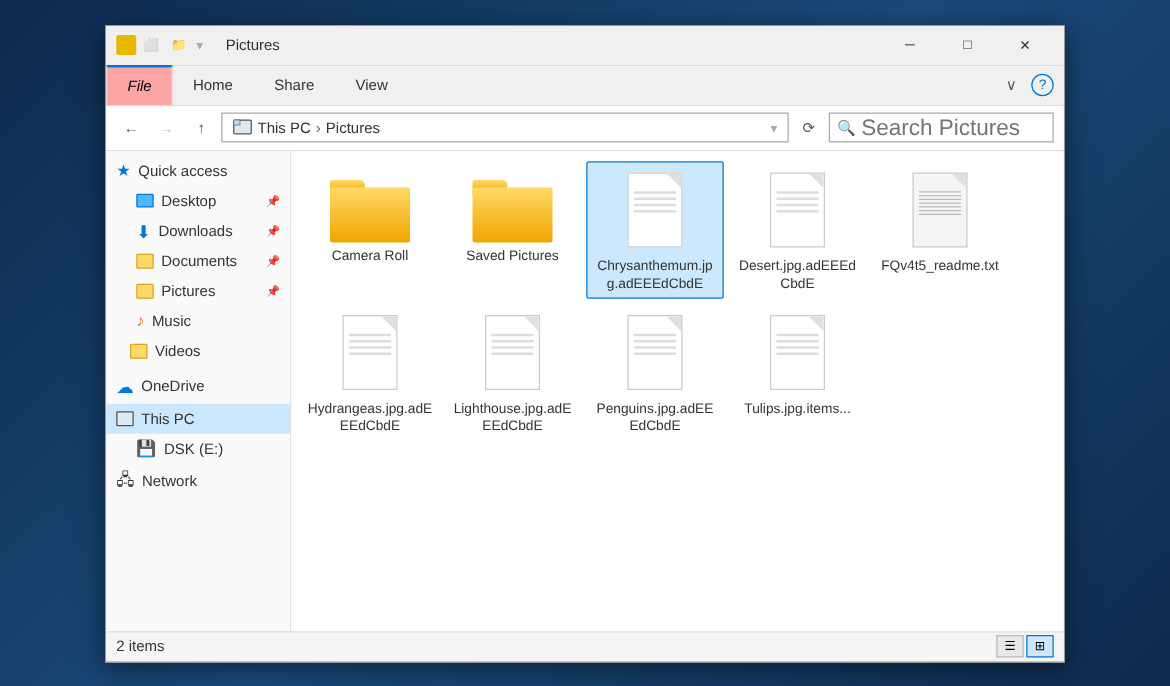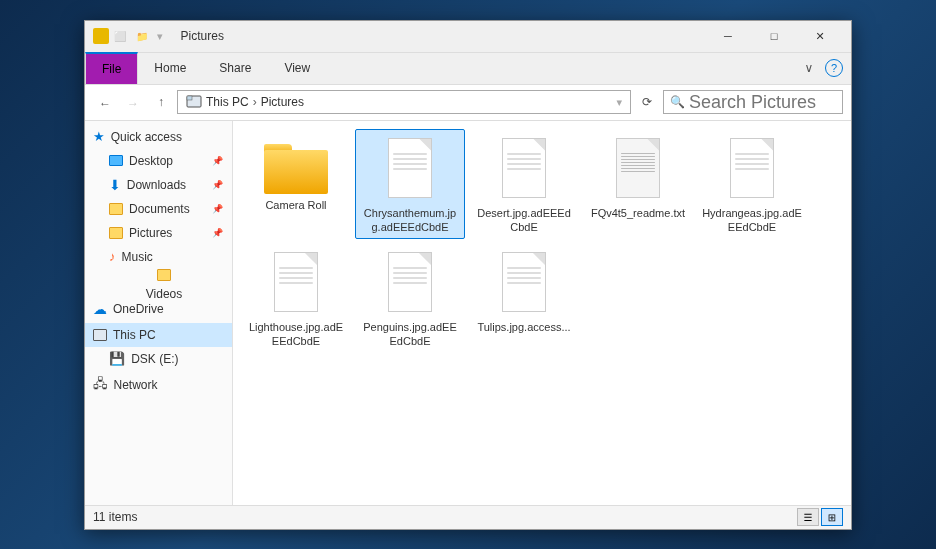--- a/index.html
+++ b/index.html
@@ -111,26 +111,27 @@
     .ribbon-tab {
       padding: 0 16px;
       display: flex;
       align-items: center;
       cursor: pointer;
       font-size: 12px;
       color: #333;
       border-right: 1px solid transparent;
     }
     .ribbon-tab.active {
-      background: #a21caf;
+      background: #fca5a5;
       border-top: 2px solid #0078d7;
       border-left: 1px solid #ddd;
       border-right: 1px solid #ddd;
       margin-top: -1px;
       color: #000;
+      font-style: italic;
     }
     .ribbon-right {
       margin-left: auto;
       display: flex;
       align-items: center;
       padding-right: 8px;
       gap: 4px;
     }
     
     .address-bar {
@@ -503,21 +504,21 @@
         <span>
             <div class="icon-pictures"></div>
           </span>
         <span>Pictures</span>
         <span class="pin-icon">📌</span>
       </div>
       <div class="sidebar-item" style="padding-left:24px;">
         <span class="icon-music">♪</span>
         <span>Music</span>
       </div>
-      <div class="sidebar-item" style="padding-left:19px;flex-direction:column;">
+      <div class="sidebar-item" style="padding-left:19px;">
         <span>
             <div class="icon-videos"></div>
           </span>
         <span>Videos</span>
       </div>
       <div class="sidebar-item section-header" style="margin-top:4px;">
         <span style="color:#0078d7;font-size:14px;">☁</span>
         <span>OneDrive</span>
       </div>
       <div class="sidebar-item selected section-header" style="margin-top:2px;">
@@ -540,20 +541,27 @@
       <div class="file-grid">
 
         <div class="file-item">
           <div class="folder-icon">
             <div class="folder-tab"></div>
             <div class="folder-body"></div>
           </div>
           <div class="file-name">Camera Roll</div>
         </div>
 
+        <div class="file-item">
+          <div class="folder-icon">
+            <div class="folder-tab"></div>
+            <div class="folder-body"></div>
+          </div>
+          <div class="file-name">Saved Pictures</div>
+        </div>
 
         <div class="file-item selected">
           <div class="file-doc-icon">
             <div class="doc-body">
               <div class="doc-corner"></div>
               <div class="doc-lines">
                 <div class="doc-line"></div>
                 <div class="doc-line"></div>
                 <div class="doc-line"></div>
                 <div class="doc-line"></div>
@@ -648,27 +656,27 @@
             <div class="doc-body">
               <div class="doc-corner"></div>
               <div class="doc-lines">
                 <div class="doc-line"></div>
                 <div class="doc-line"></div>
                 <div class="doc-line"></div>
                 <div class="doc-line"></div>
               </div>
             </div>
           </div>
-          <div class="file-name">Tulips.jpg.access...</div>
+          <div class="file-name">Tulips.jpg.items...</div>
         </div>
 
       </div>
     </div>
   </div>
 
   <div class="status-bar">
-    <span class="status-text">11 items</span>
+    <span class="status-text">2 items</span>
     <div class="view-controls">
       <button class="view-btn">☰</button>
       <button class="view-btn active">⊞</button>
     </div>
   </div>
 </div>
 
 </body></html>

